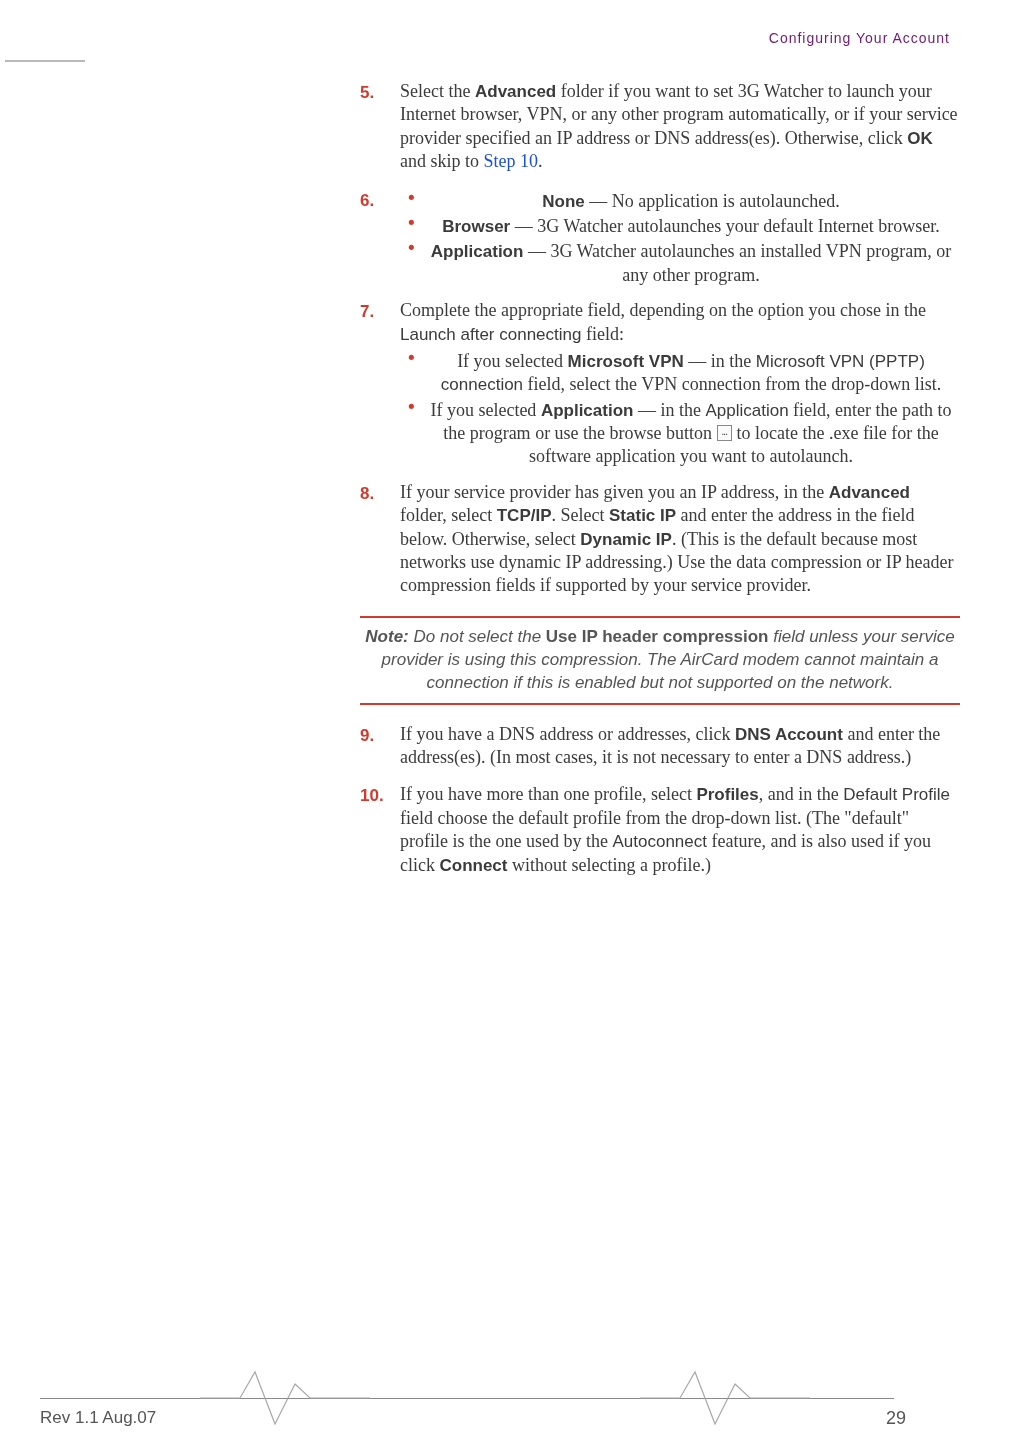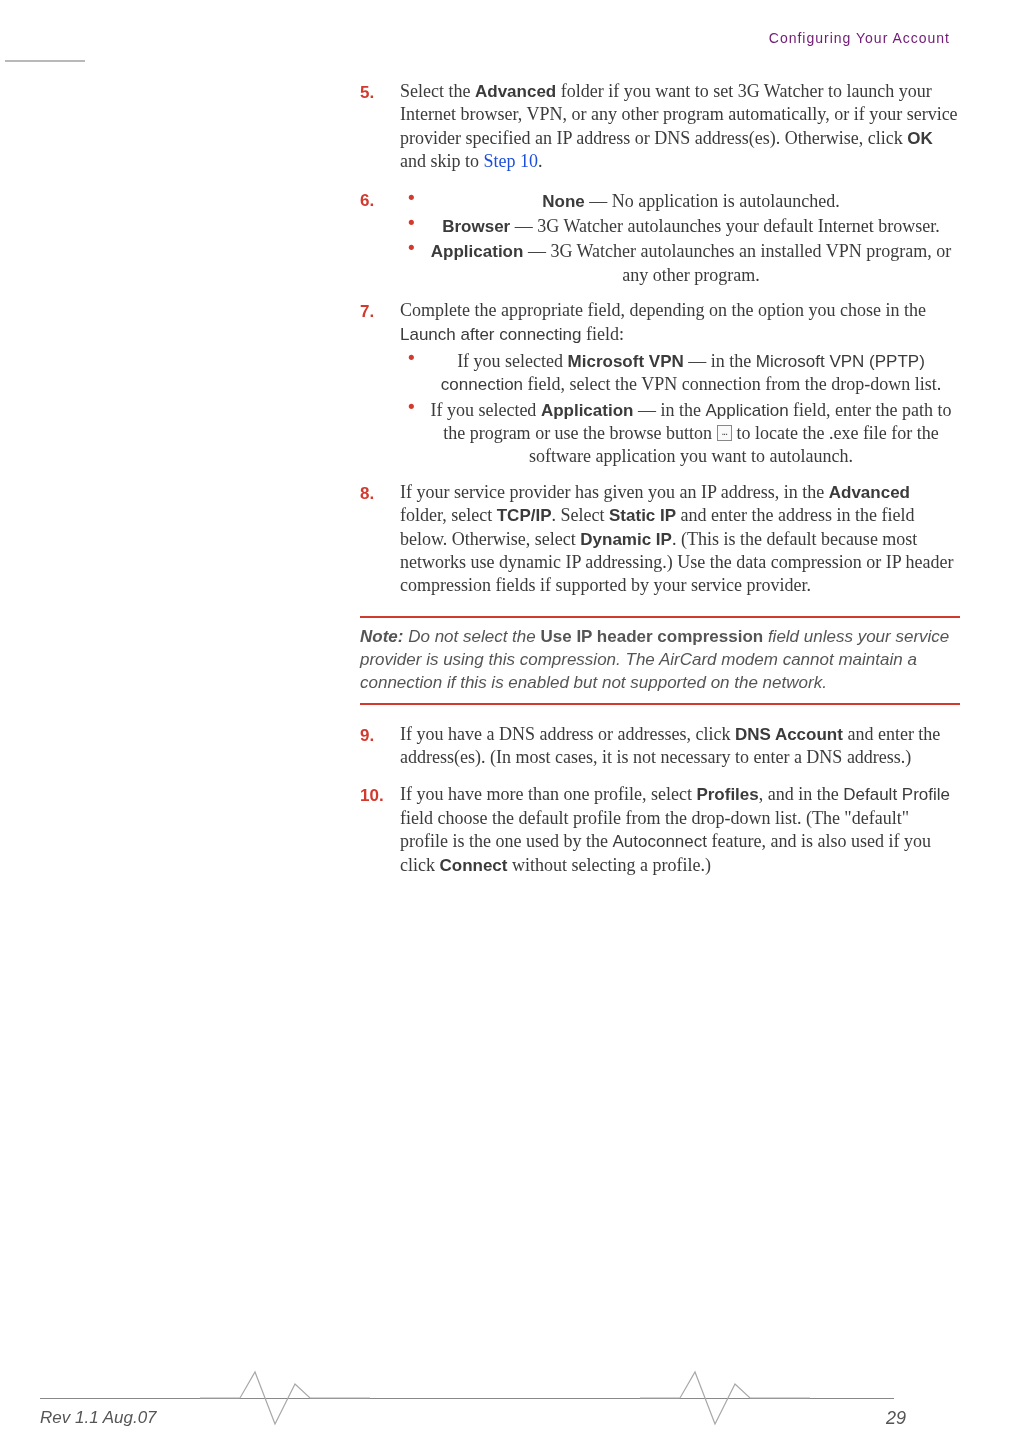--- a/index.html
+++ b/index.html
@@ -78,20 +78,21 @@
   .note-box {
     border-top: 2px solid #d23a2e;
     border-bottom: 2px solid #d23a2e;
     padding: 8px 0;
     margin: 14px 0 18px 0;
     font-family: Arial, Helvetica, sans-serif;
     font-style: italic;
     font-size: 17px;
     line-height: 1.35;
     color: #555;
+    text-align: center;
   }
   .note-box .nb { font-weight: bold; font-style: italic; }
   .note-box .nbh { font-weight: bold; font-style: normal; }
   .browse-btn {
     display: inline-block;
     border: 1px solid #888;
     font-size: 10px;
     line-height: 10px;
     padding: 1px 4px 3px 4px;
     vertical-align: middle;
@@ -100,21 +101,20 @@
     letter-spacing: -1px;
     position: relative;
     top: -2px;
   }
   .footer {
     position: absolute;
     left: 0;
     bottom: 0;
     width: 934px;
     height: 80px;
-    font-style: italic;
   }
   .footer-rule {
     position: absolute;
     left: 40px; right: 40px; top: 34px;
     border-top: 1px solid #888;
   }
   .footer-left {
     position: absolute;
     left: 40px;
     top: 44px;

